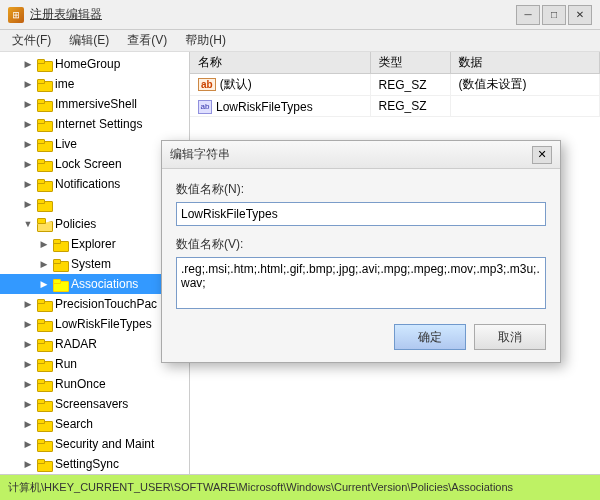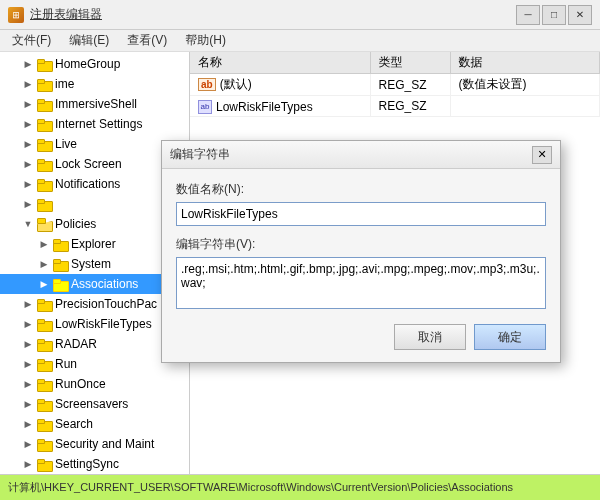--- a/index.html
+++ b/index.html
@@ -571,24 +571,24 @@
   <div style="position:absolute; top:0; left:0; width:100%; height:calc(100% - 26px);">
     <div class="dialog">
       <div class="dialog-titlebar">
         <span class="dialog-title">编辑字符串</span>
         <button class="dialog-close-btn">✕</button>
       </div>
       <div class="dialog-body">
         <div class="dialog-label">数值名称(N):</div>
         <input class="dialog-input" type="text" value="LowRiskFileTypes" style="">
 
-        <div class="dialog-label">编辑字符串(V):</div>
+        <div class="dialog-label">数值名称(V):</div>
         <textarea class="dialog-textarea" style="">.reg;.msi;.htm;.html;.gif;.bmp;.jpg;.avi;.mpg;.mpeg;.mov;.mp3;.m3u;.wav;</textarea>
 
         <div class="dialog-buttons">
+          <button class="dialog-btn primary">确定</button>
           <button class="dialog-btn">取消</button>
-          <button class="dialog-btn primary">确定</button>
         </div>
       </div>
     </div>
   </div>
 
 </div>
 
 </body></html>

